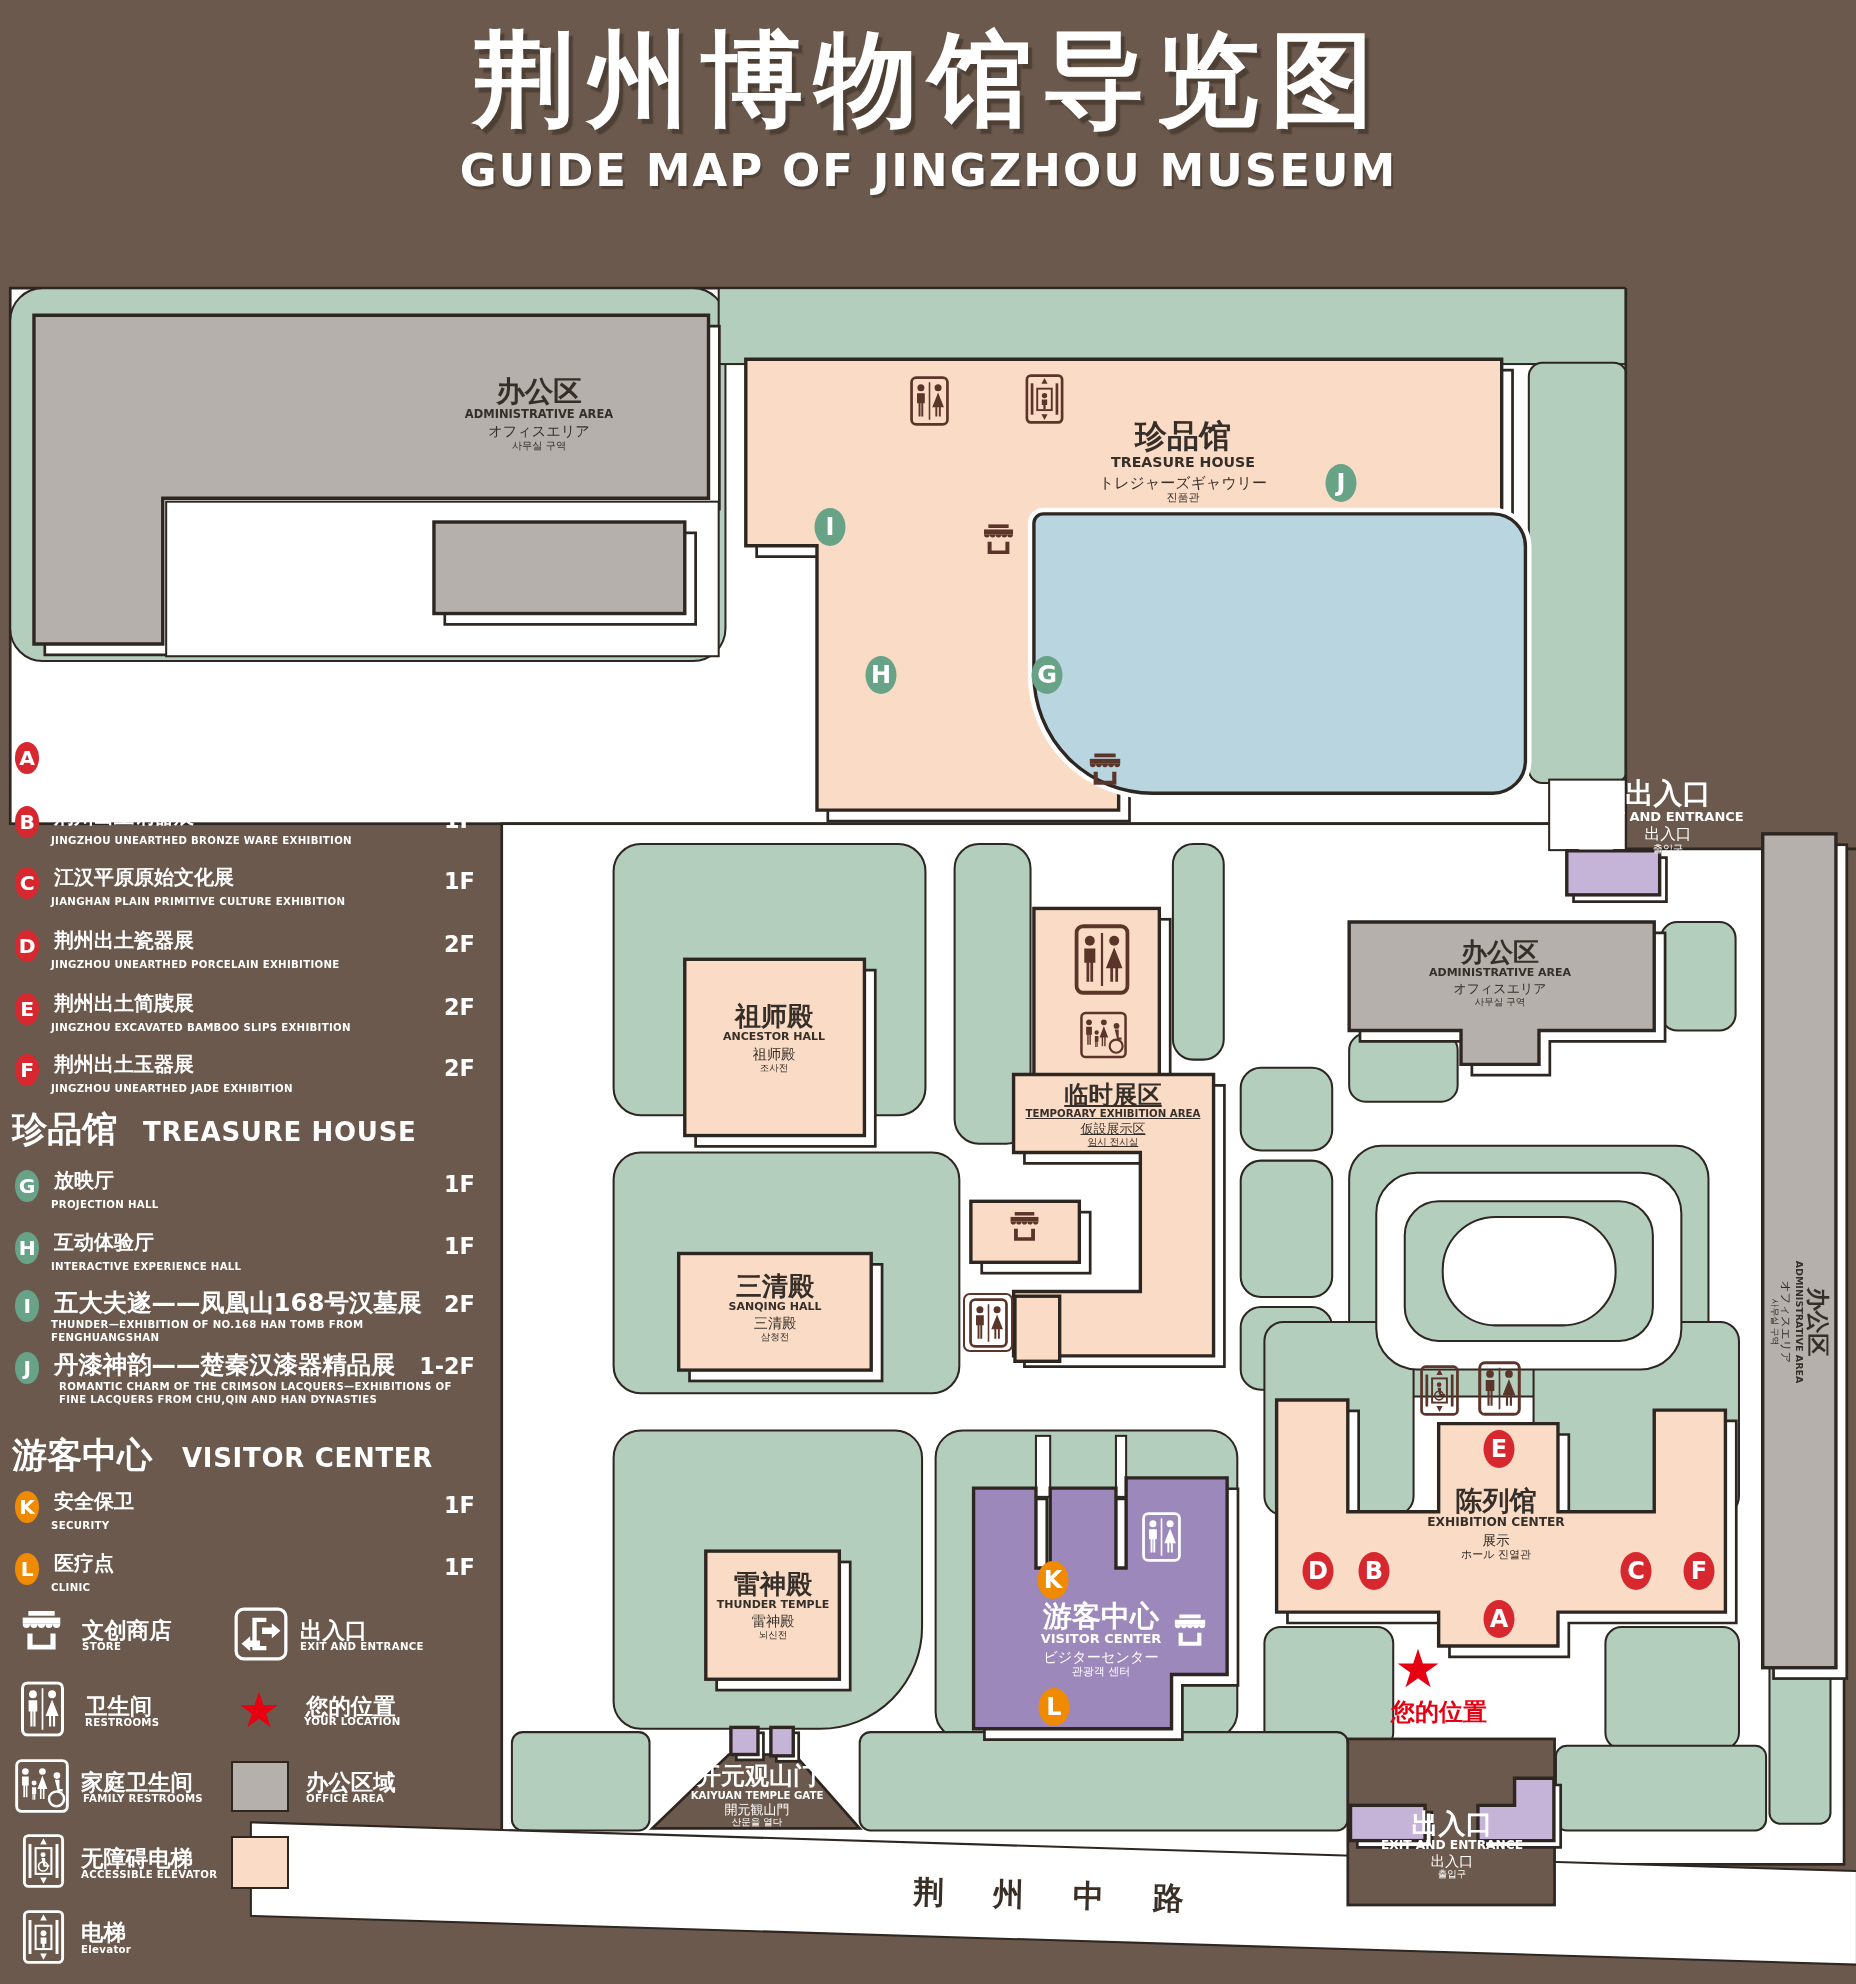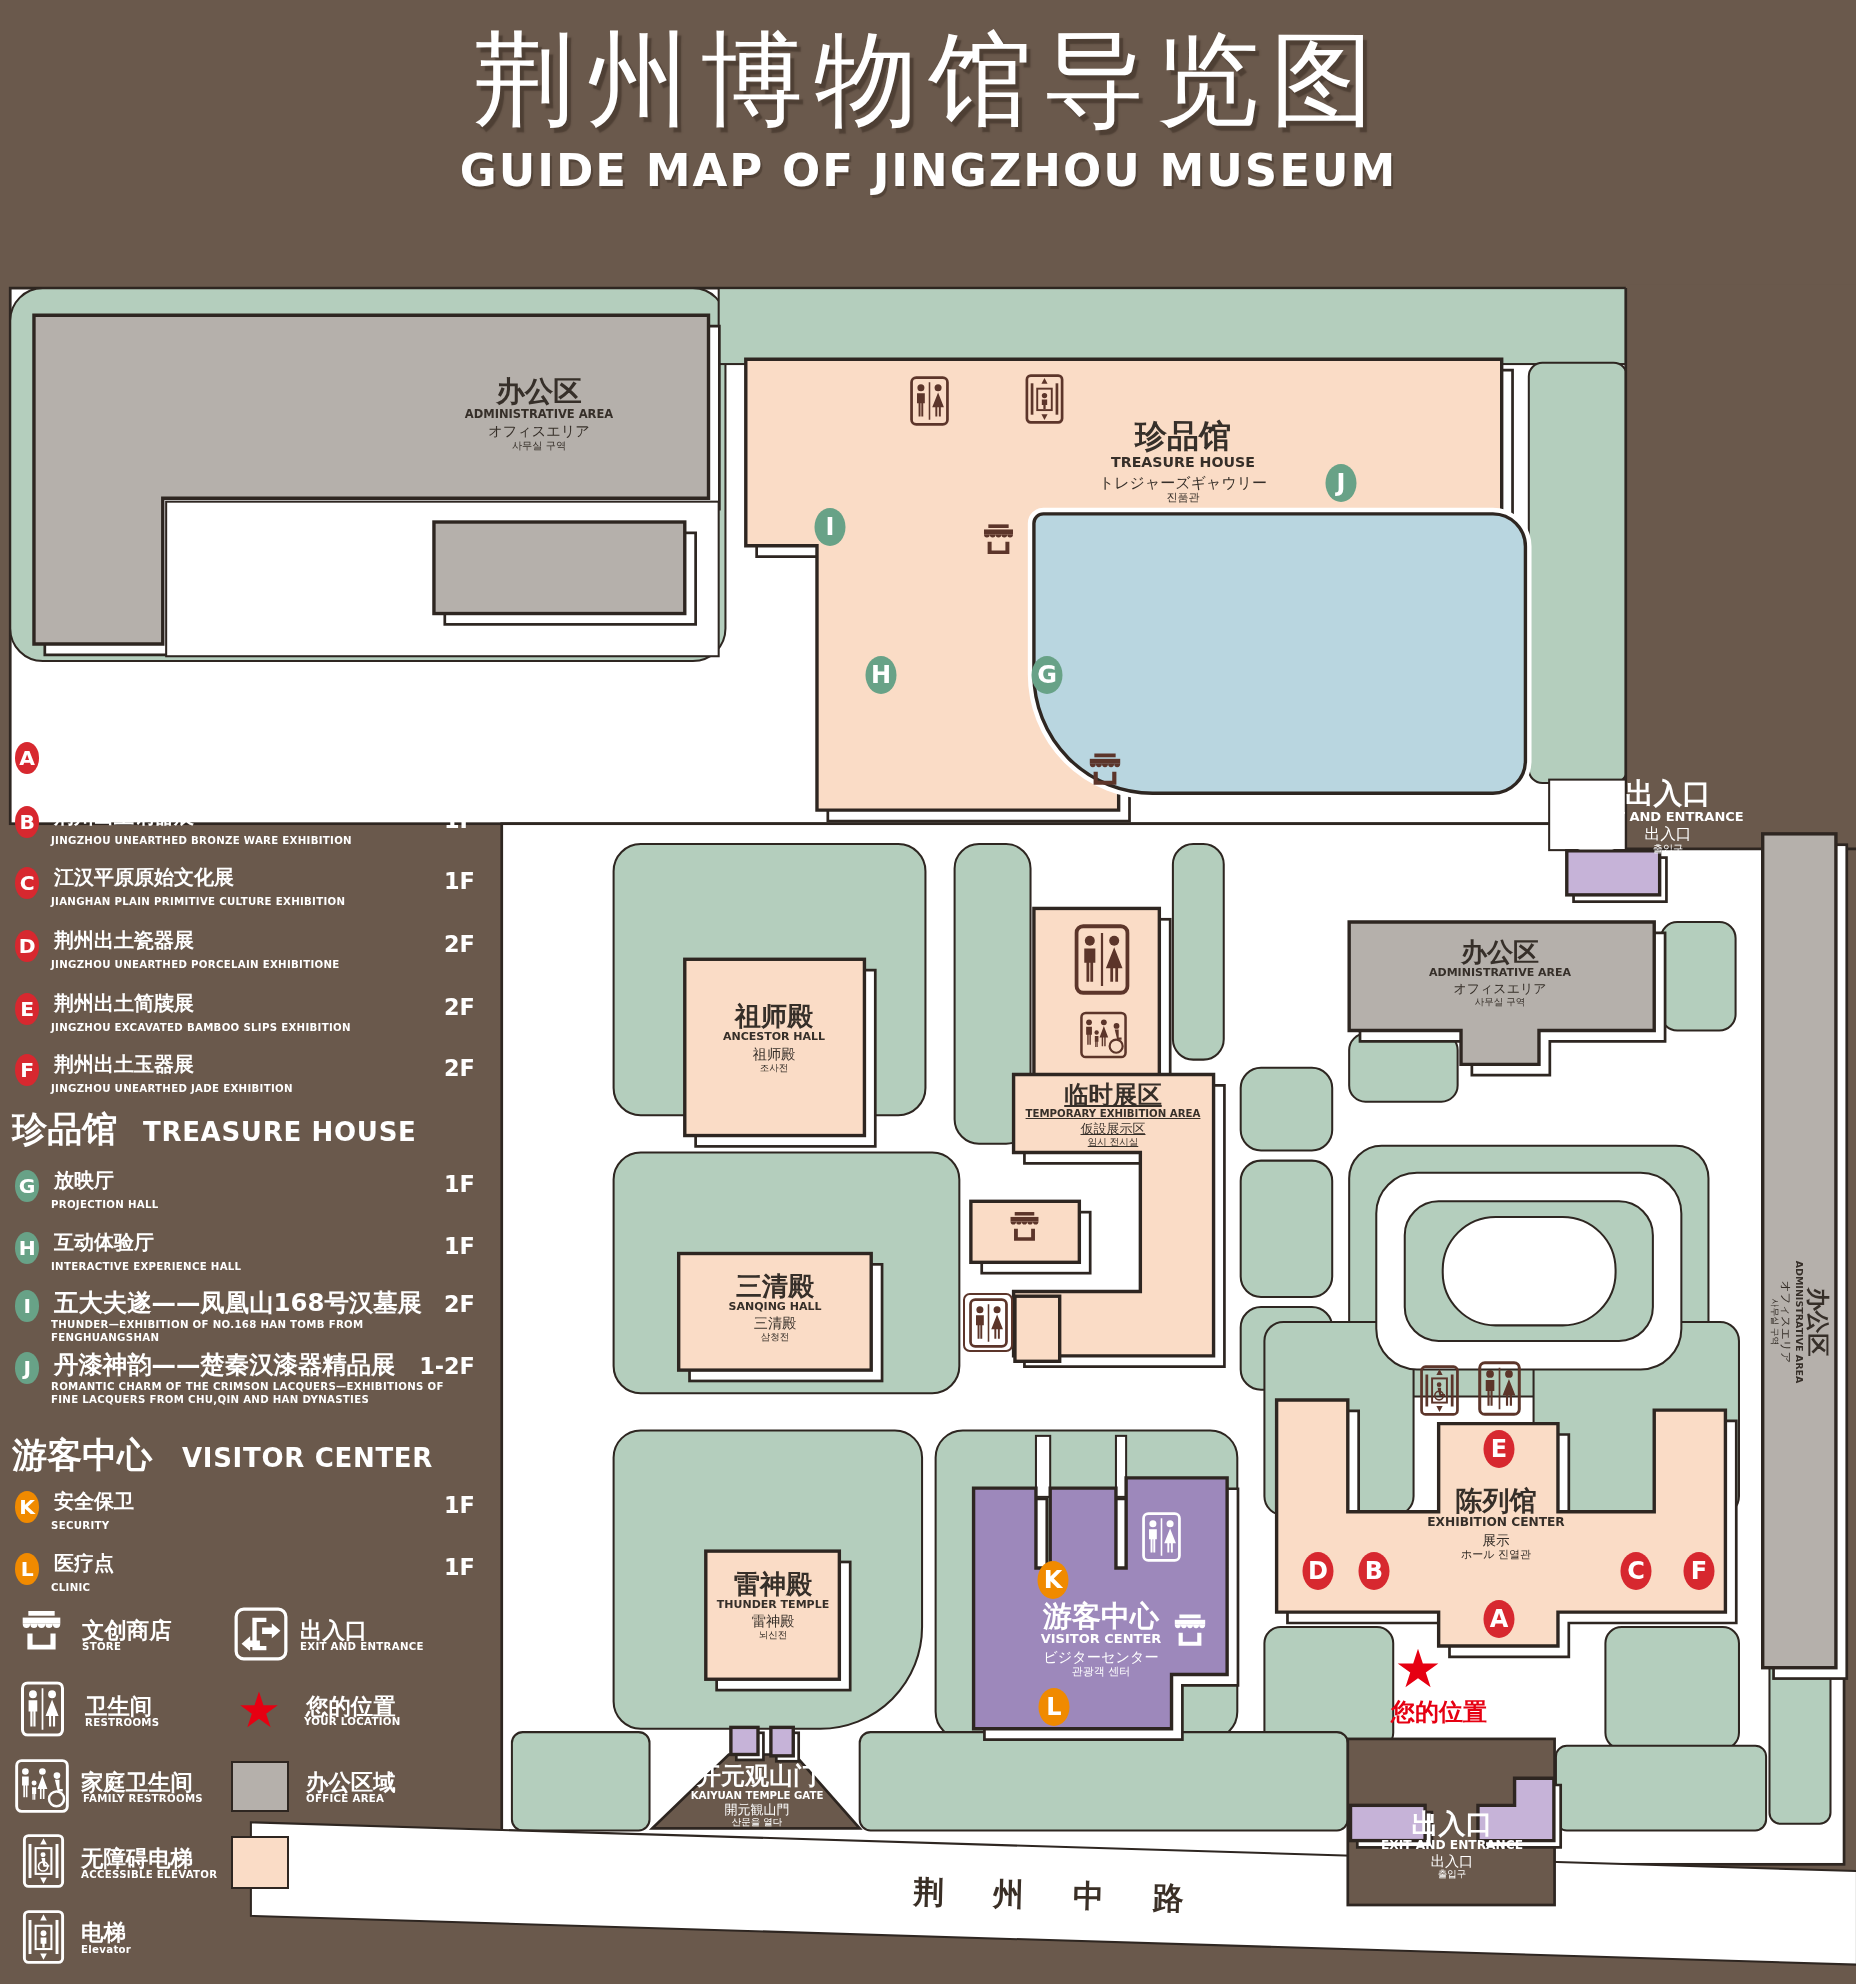--- a/index.html
+++ b/index.html
@@ -1,20 +1,20 @@
 <!DOCTYPE html>
 <html style="font-size:11px"><head>
 <meta charset="utf-8">
 <style>
   html,body{margin:0;padding:0;background:#6a594c;}
   #page{position:relative;width:1857px;height:1985px;background:#6a594c;overflow:hidden;
         font-family:"DejaVu Sans","Liberation Sans",sans-serif;}
   .abs{position:absolute;}
   .title-zh{position:absolute;left:50%;top:12.2px;transform:translateX(-50%);
-    color:#fff;font-size:103px;font-weight:400;letter-spacing:11px;white-space:nowrap;
+    color:#fff;font-size:103px;font-weight:700;letter-spacing:11px;white-space:nowrap;
     text-shadow:4.1px 4.7px 1.4px rgba(55,42,33,.55);}
   .title-en{position:absolute;left:50%;top:144px;transform:translateX(-50%);
     color:#fff;font-size:45px;font-weight:700;letter-spacing:2px;white-space:nowrap;
     text-shadow:2px 2.7px 0.7px rgba(55,42,33,.45);}
   
   .wbase{fill:#ffffff;stroke:#2e2621;stroke-width:4;}
   .grn{fill:#b4cebd;stroke:#2e2621;stroke-width:3;}
   .pink{fill:#fadcc6;stroke:#2e2621;stroke-width:5;}
   .gray{fill:#b5b0ab;stroke:#2e2621;stroke-width:5;}
   .shadow{fill:#ffffff;stroke:#2e2621;stroke-width:4;}
@@ -444,21 +444,21 @@
   </div>
   <div class="lrow" style="top:1287px;">
     <span class="lbadge" style="background:#68a287;">I</span>
     <div class="lzh" style="font-size:24.4px;">五大夫遂——凤凰山168号汉墓展</div>
     <div class="len">THUNDER—EXHIBITION OF NO.168 HAN TOMB FROM FENGHUANGSHAN</div>
     <div class="lfloor">2F</div>
   </div>
   <div class="lrow" style="top:1349px;height:81px;">
     <span class="lbadge" style="background:#68a287;">J</span>
     <div class="lzh" style="font-size:24.4px;">丹漆神韵——楚秦汉漆器精品展</div>
-    <div class="len" style="width:407px;">ROMANTIC CHARM OF THE CRIMSON LACQUERS—EXHIBITIONS OF FINE LACQUERS FROM CHU,QIN AND HAN DYNASTIES</div>
+    <div class="len" style="width:407px;margin-left:8px;">ROMANTIC CHARM OF THE CRIMSON LACQUERS—EXHIBITIONS OF FINE LACQUERS FROM CHU,QIN AND HAN DYNASTIES</div>
     <div class="lfloor">1-2F</div>
   </div>
 
   <div class="sechdr" style="top:1432px;">
     <span class="szh">游客中心</span>
     <span class="sen" style="left:182px;">VISITOR CENTER</span>
   </div>
   <div class="lrow" style="top:1488px;">
     <span class="lbadge" style="background:#f08a00;">K</span>
     <div class="lzh">安全保卫</div>

